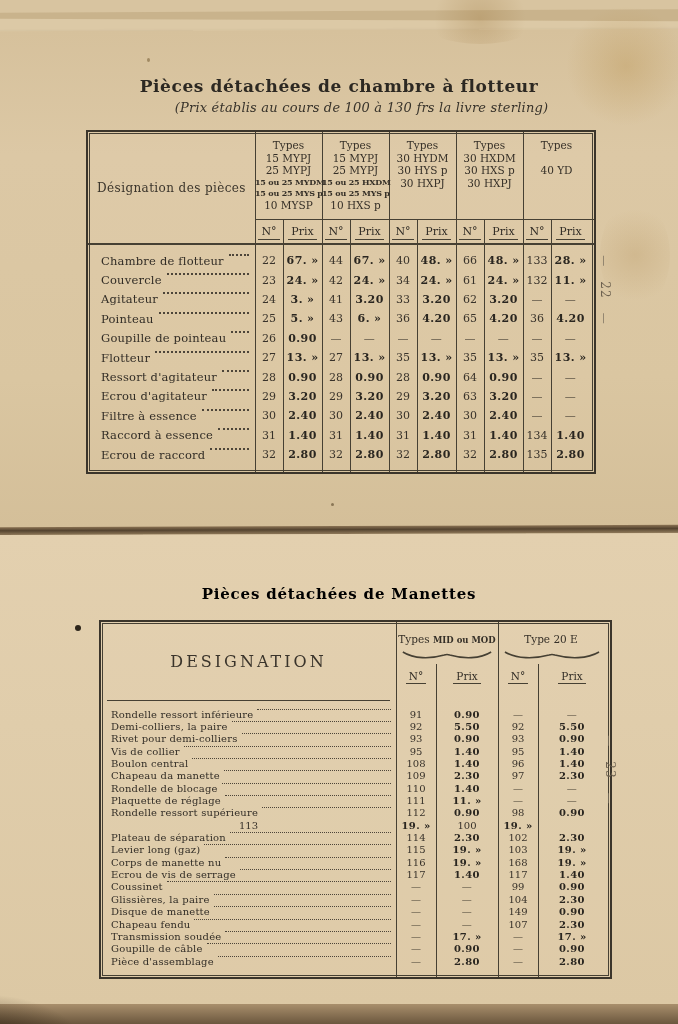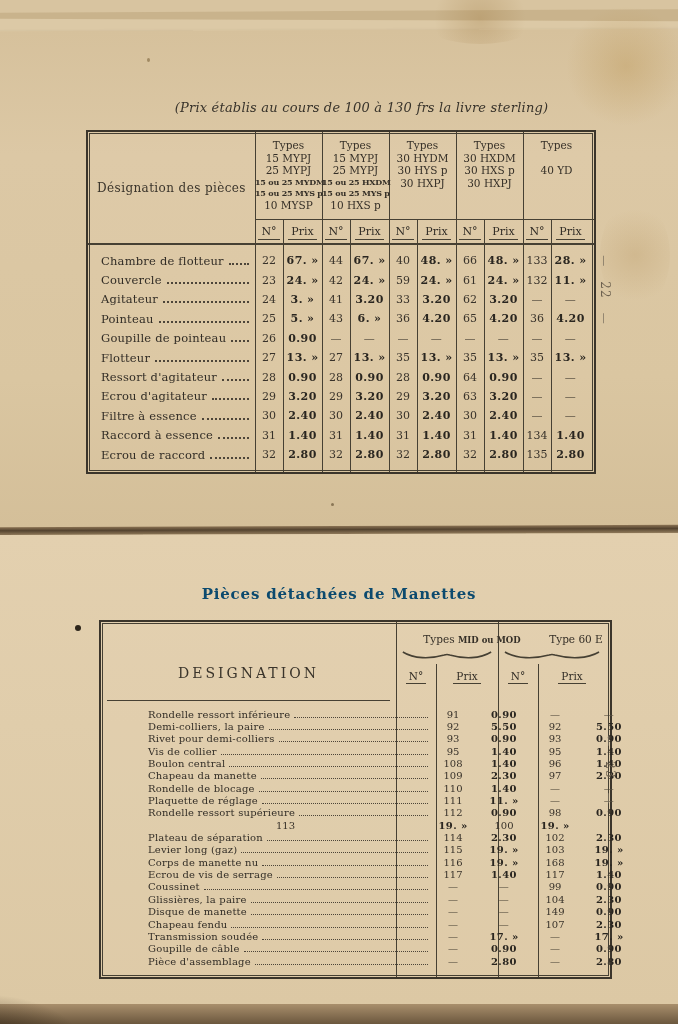--- a/index.html
+++ b/index.html
@@ -36,21 +36,21 @@
   .sp1{left:75px;top:625px;width:6px;height:6px;background:#2c251b;}
   .sp2{left:331px;top:503px;width:3px;height:3px;background:#8a7656;}
   .sp3{left:147px;top:58px;width:3px;height:4px;background:#a18a63;}
 
   
   .title1{position:absolute;top:76px;left:0;right:0;text-align:center;
     font-weight:bold;font-size:17px;letter-spacing:.6px;color:#2c2822;}
   .subtitle1{position:absolute;top:100px;left:0;right:0;text-align:center;
     font-style:italic;font-size:13px;letter-spacing:.2px;color:#38332b;padding-left:45px;}
   .title2{position:absolute;top:585px;left:0;right:0;text-align:center;
-    font-weight:bold;font-size:15px;letter-spacing:.8px;color:#0c4a6e;}
+    font-weight:bold;font-size:15px;letter-spacing:.8px;color:#000000;}
 
   
   .tbox{position:absolute;border:2px solid #3b352b;background:rgba(255,244,216,.06);}
   .tbox::after{content:'';position:absolute;inset:1px;border:1px solid #464033;pointer-events:none;}
   .v,.vs{position:absolute;width:1px;background:#464033;top:0;bottom:0;}
   .hl{position:absolute;height:1px;background:#464033;}
 
   
   .t1{left:86px;top:130px;width:506px;height:340px;}
   .t1 .dh{position:absolute;left:0;top:0;width:167px;height:111px;display:flex;
@@ -60,35 +60,35 @@
   .tl{display:block;font-size:10.5px;line-height:12.5px;white-space:nowrap;}
   .tl.cond{font-size:8px;line-height:11px;letter-spacing:-.2px;font-weight:bold;}
   .tl.gap{margin-top:12px;}
   .sh{position:absolute;top:89px;height:22px;display:flex;align-items:center;
     justify-content:center;font-size:11px;}
   .sh span{border-bottom:1px solid #464033;padding:0 3px 1px;}
   .data{position:absolute;left:0;right:0;}
   .t1 .data{top:119px;}
   .drow{display:grid;align-items:center;}
   .t1 .drow{grid-template-columns:167px 28px 39px 28px 39px 28px 39px 28px 39px 28px 39px;height:19.4px;font-size:11px;}
-  .dlab{display:flex;align-items:flex-end;white-space:nowrap;overflow:hidden;}
+  .dlab{display:flex;align-items:flex-start;white-space:nowrap;overflow:hidden;}
   .t1 .dlab{padding-left:13px;font-size:11.5px;letter-spacing:.2px;}
   .lead{flex:1;border-bottom:2px dotted #4d4539;margin:0 6px 3px 5px;min-width:8px;}
   .dc{text-align:center;color:#38322a;}
   .dc.prix{font-weight:bold;letter-spacing:.4px;color:#2a2620;}
   .dc.dash{font-weight:normal;color:#5d5445;}
 
   
   .t2{left:99px;top:620px;width:509px;height:355px;}
-  .t2 .dh{position:absolute;left:0;top:12px;width:295px;height:78px;display:flex;
-    align-items:center;justify-content:center;font-size:14px;letter-spacing:3px;color:#3a342b;}
-  .t2 .ghdr{position:absolute;top:11px;text-align:center;font-size:10.5px;white-space:nowrap;color:#352f27;margin-left:25px;}
+  .t2 .dh{position:absolute;left:0;top:0;width:295px;height:78px;display:flex;
+    align-items:center;justify-content:center;font-size:16px;letter-spacing:3px;color:#3a342b;}
+  .t2 .ghdr{position:absolute;top:11px;text-align:center;font-size:10.5px;white-space:nowrap;color:#352f27;}
   .t2 .ghdr .cond{font-size:8.5px;font-weight:bold;letter-spacing:0;}
   .t2 .sh{top:44px;height:22px;font-size:10.5px;}
-  .t2 .data{top:86px;padding-left:37px;}
+  .t2 .data{top:86px;}
   .t2 .drow{grid-template-columns:295px 40px 62px 40px 68px;height:12.35px;font-size:10px;}
   .t2 .dlab{padding-left:10px;font-size:10px;letter-spacing:.2px;}
   .t2 .lead{border-bottom:1.5px dotted #4d4539;margin:0 5px 2px 4px;}
   .t2 .dc{font-size:10px;}
   .brace{position:absolute;height:10px;}
 
   
   .pn{position:absolute;display:flex;align-items:center;gap:14px;
     transform:rotate(90deg);color:#6e6250;font-size:12px;letter-spacing:1px;}
   .pn1{left:570px;top:283px;}
@@ -102,20 +102,21 @@
 
   <div class="stack s1"></div>
   <div class="stack s2"></div>
   <div class="stack s3"></div>
 
   <div class="page page-top"></div>
   <div class="stain st1"></div>
   <div class="stain st2"></div>
   <div class="stain st3"></div>
 
+  <div class="title1">Pièces détachées de chambre à flotteur</div>
   <div class="subtitle1">(Prix établis au cours de 100 à 130 frs la livre sterling)</div>
 
   <div class="tbox t1">
 
     <div class="v" style="left:167px"></div>
     <div class="v" style="left:234px"></div>
     <div class="v" style="left:301px"></div>
     <div class="v" style="left:368px"></div>
     <div class="v" style="left:435px"></div>
 
@@ -213,21 +214,21 @@
         </div>
         <div class="drow">
           <div class="dlab">
             <div class="txt">Couvercle</div>
             <div class="lead"></div>
           </div>
           <div class="dc no">23</div>
           <div class="dc prix">24. »</div>
           <div class="dc no">42</div>
           <div class="dc prix">24. »</div>
-          <div class="dc no">59</div>
+          <div class="dc no">34</div>
           <div class="dc prix">24. »</div>
           <div class="dc no">61</div>
           <div class="dc prix">24. »</div>
           <div class="dc no">132</div>
           <div class="dc prix">11. »</div>
         </div>
         <div class="drow">
           <div class="dlab">
             <div class="txt">Agitateur</div>
             <div class="lead"></div>
@@ -396,21 +397,21 @@
     <div class="vs" style="left:437px;top:42px"></div>
     <div class="hl" style="left:6px;width:283px;top:78px"></div>
 
     <div class="dh">DESIGNATION</div>
 
     <div class="ghdr" style="left:295px;width:102px">
       <span>Types</span>
       <span class="cond">MID ou MOD</span>
     </div>
     <div class="ghdr" style="left:397px;width:106px">
-      <span>Type 60 E</span>
+      <span>Type 20 E</span>
     </div>
 
     <svg class="brace" style="left:300px;top:28px;width:92px" viewBox="0 0 100 10" preserveAspectRatio="none">
       <path d="M2,2 C14,9 32,9 47,5 C49,4.3 51,4.3 53,5 C68,9 86,9 98,2" fill="none" stroke="#464033" stroke-width="1.6"></path>
     </svg>
     <svg class="brace" style="left:402px;top:28px;width:98px" viewBox="0 0 100 10" preserveAspectRatio="none">
       <path d="M2,2 C14,9 32,9 47,5 C49,4.3 51,4.3 53,5 C68,9 86,9 98,2" fill="none" stroke="#464033" stroke-width="1.6"></path>
     </svg>
 
     <div class="sh" style="left:295px;width:40px">

